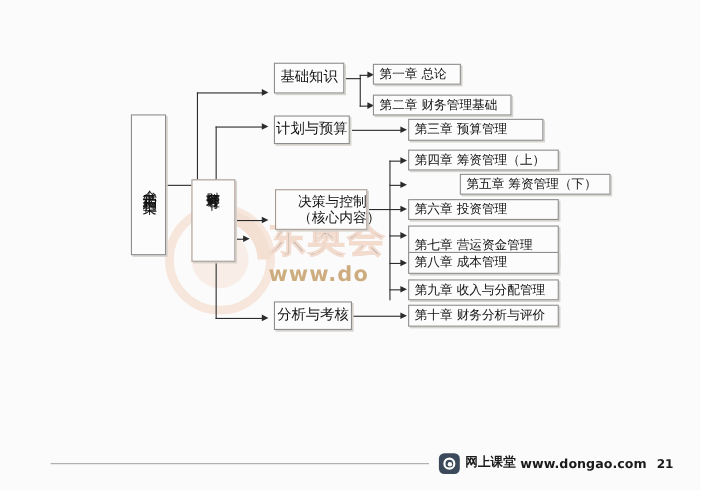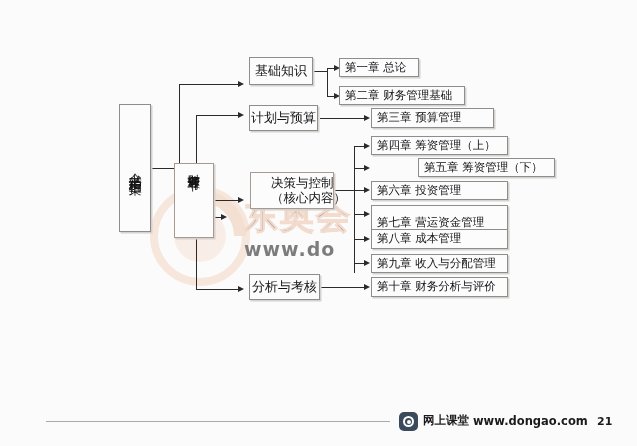--- a/index.html
+++ b/index.html
@@ -36,21 +36,21 @@
     letter-spacing: 2px;
     white-space: nowrap;
     -webkit-text-stroke: 1px #ecbda3;
   }
   .wm-sub {
     position: absolute;
     left: 96px;
     top: 52px;
     font-size: 19px;
     font-weight: bold;
-    color: #000000;
+    color: #a16207;
     letter-spacing: 1px;
     white-space: nowrap;
   }
 
   
   .box {
     position: absolute;
     box-sizing: border-box;
     border: 1px solid #8d8d8d;
     background: #fcfcfc;

